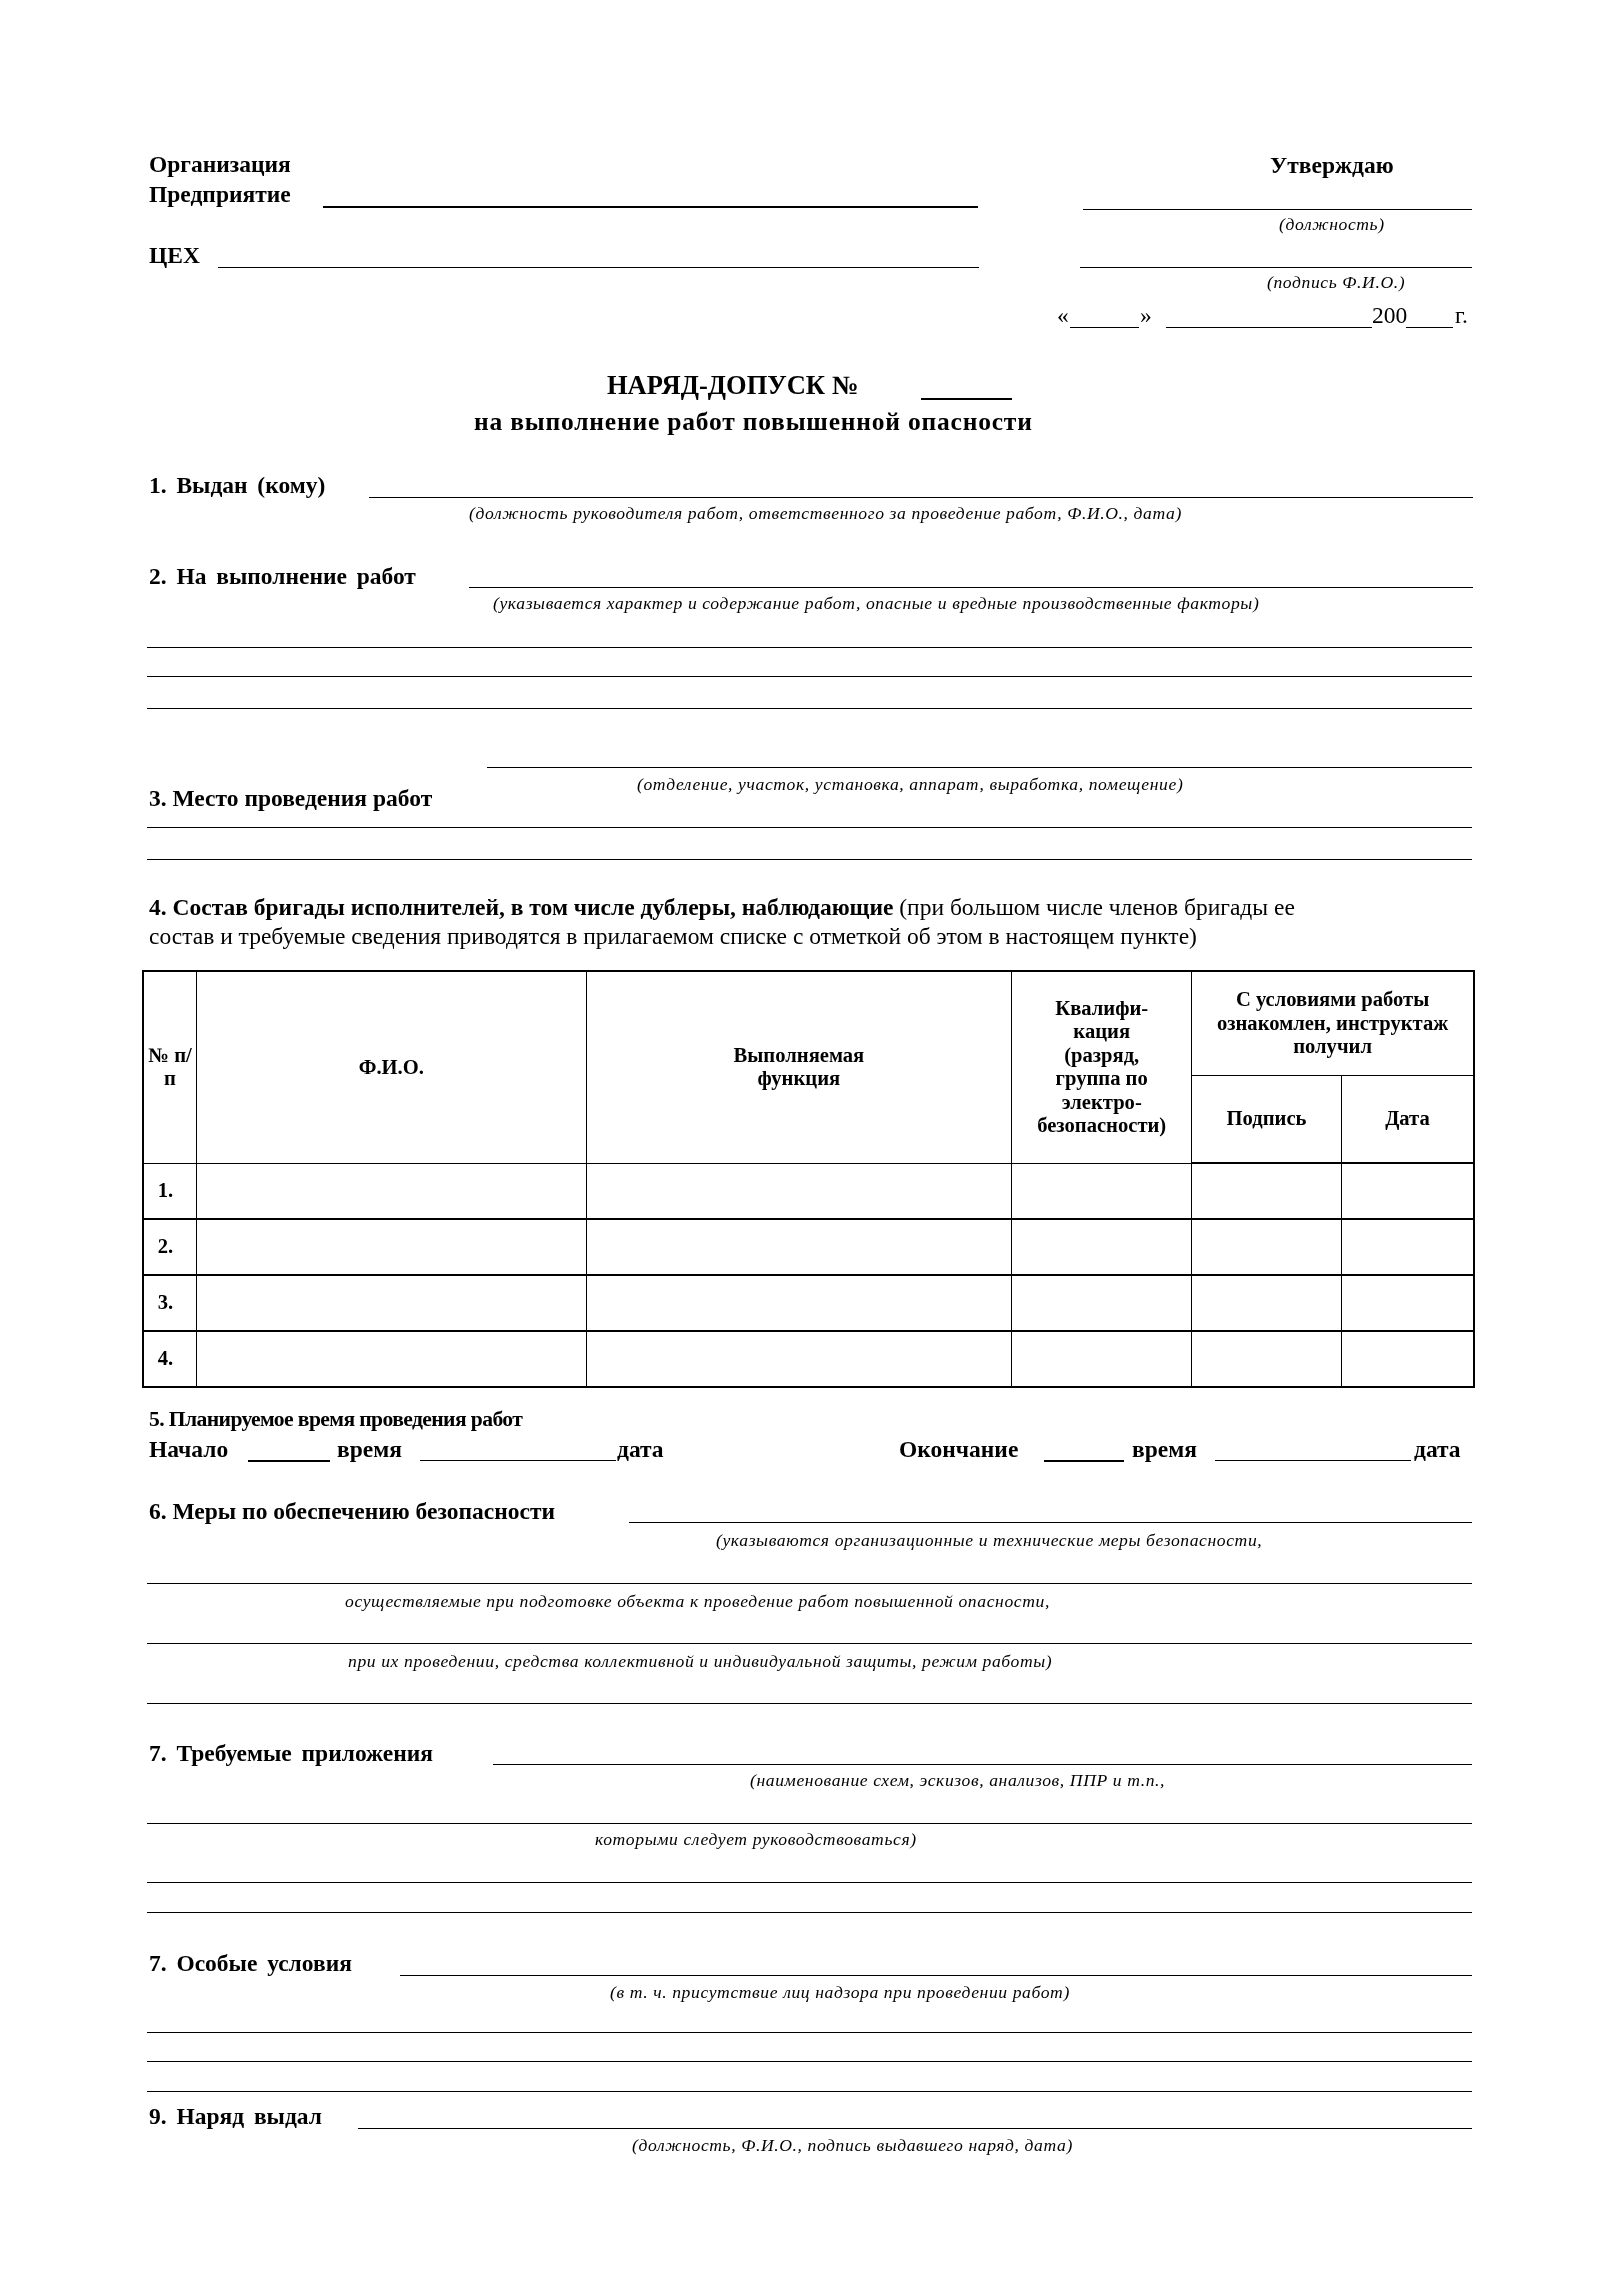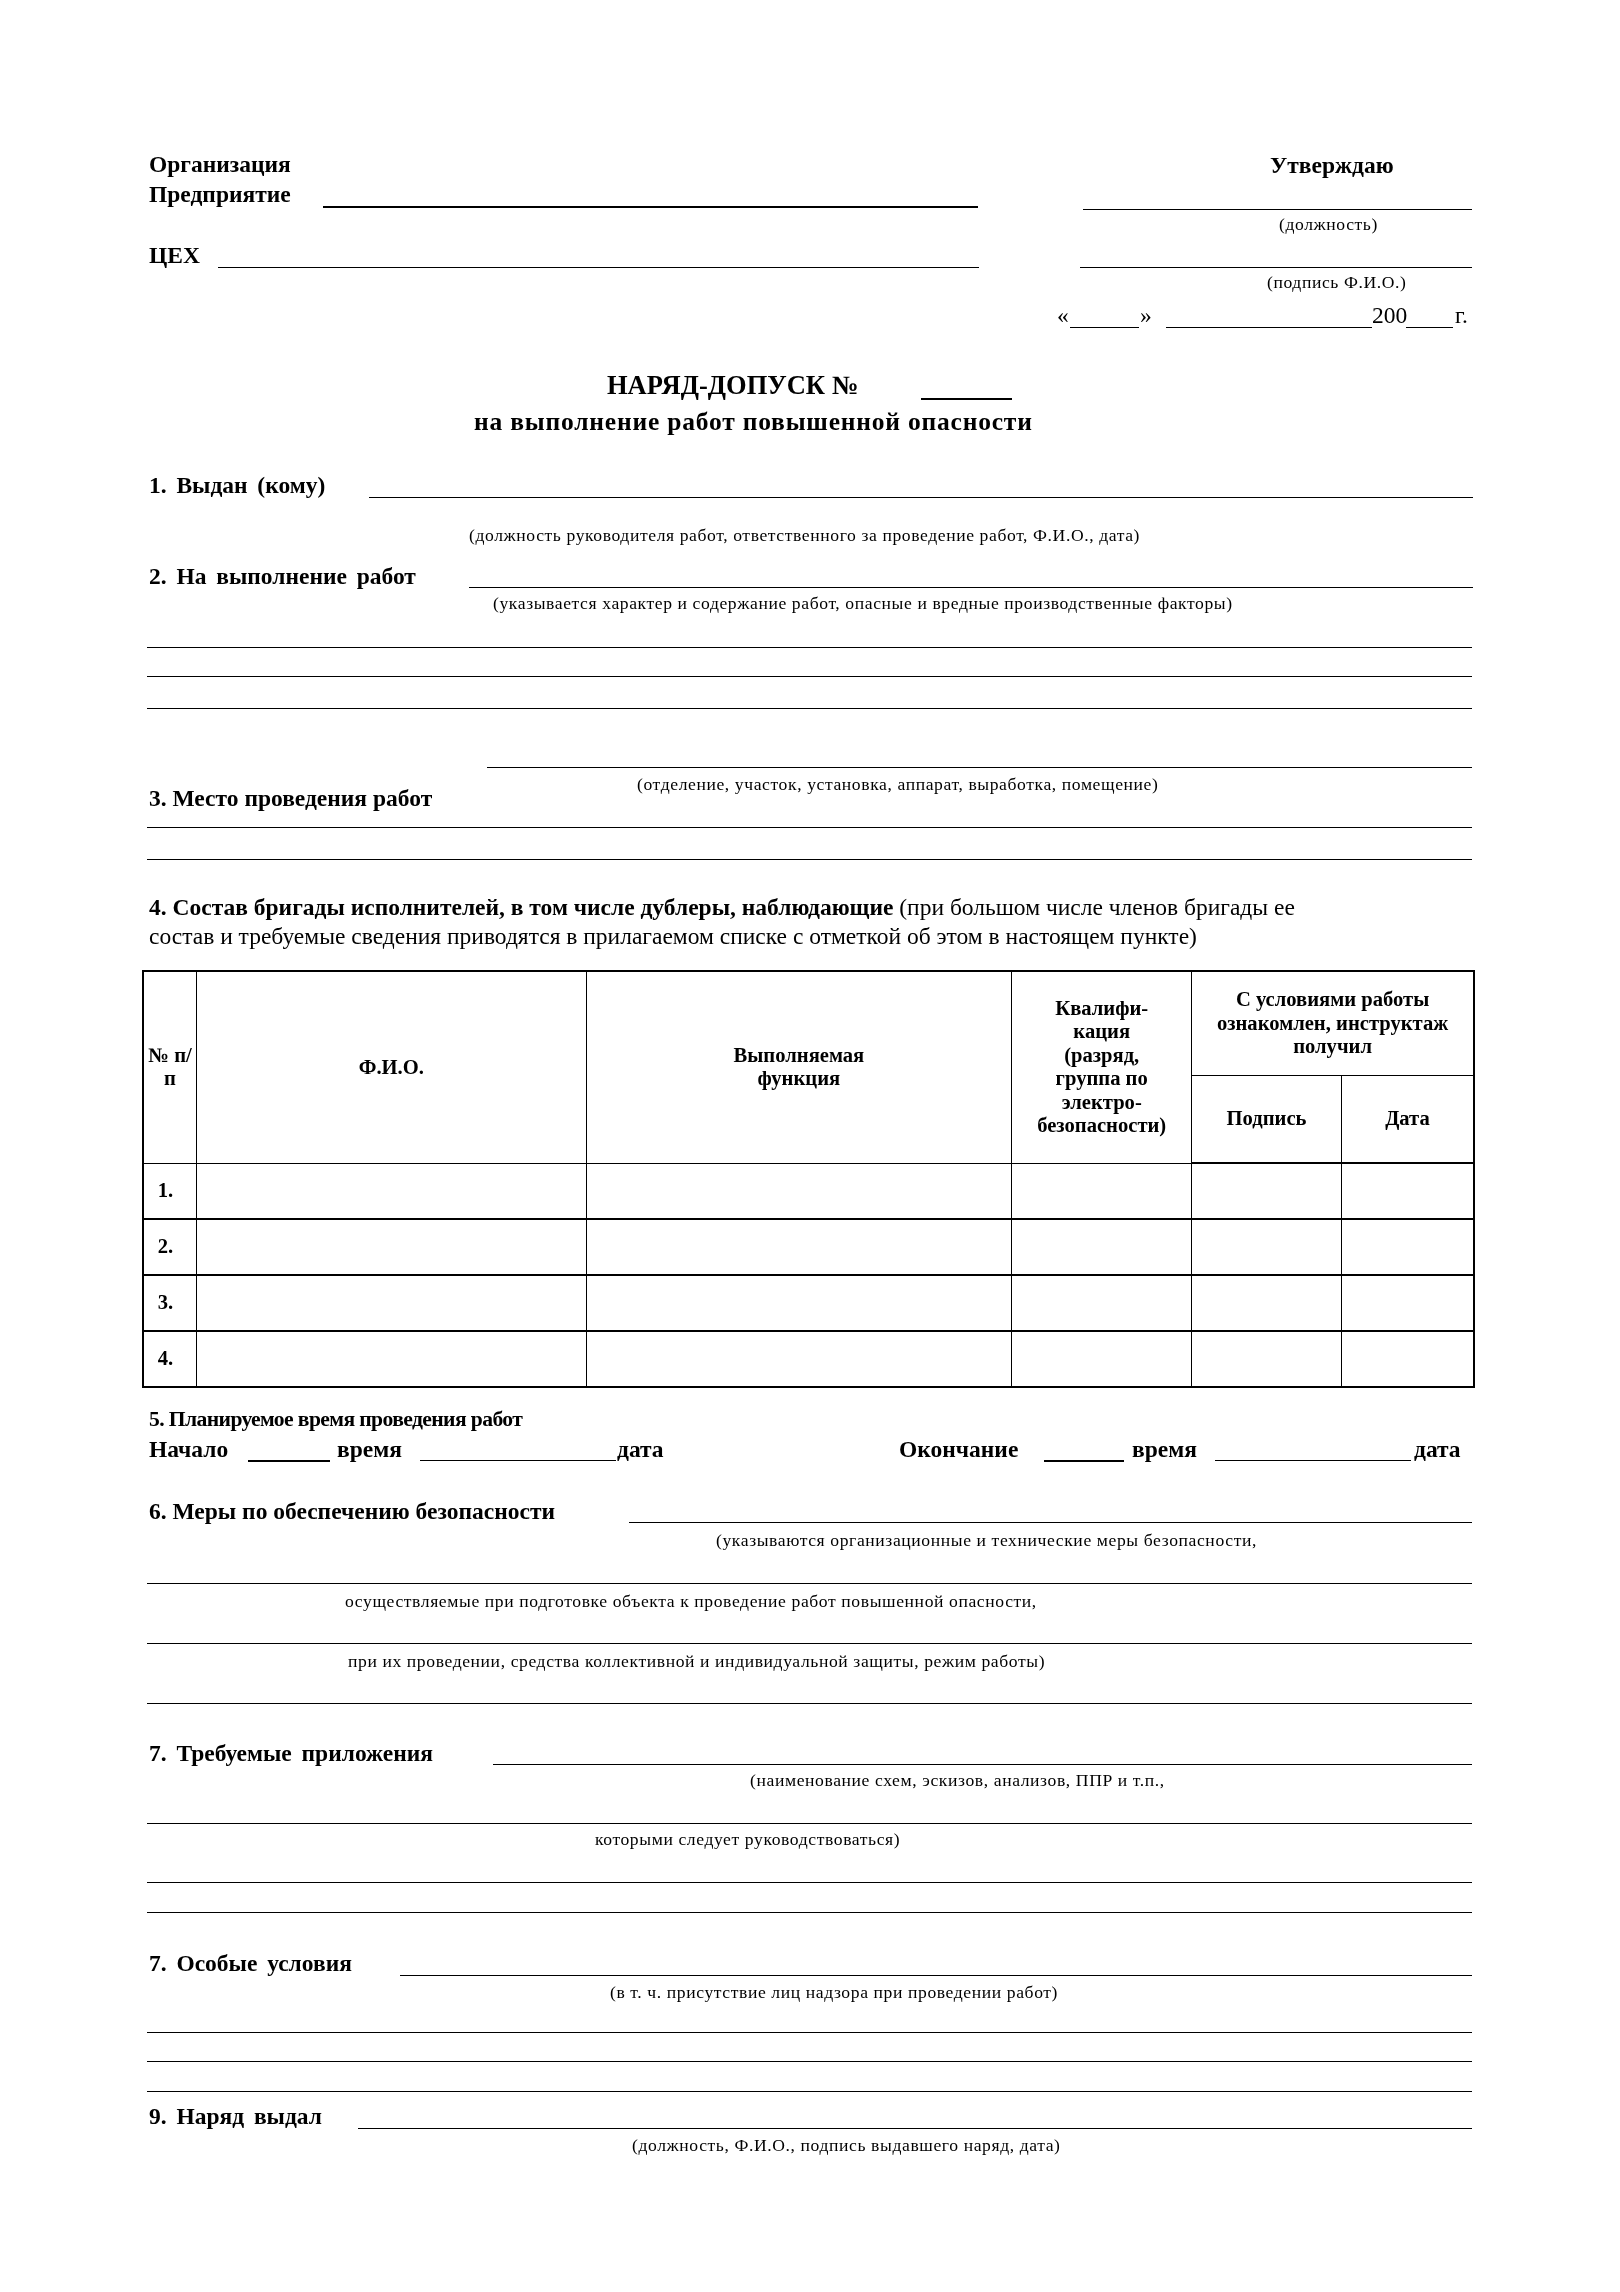--- a/index.html
+++ b/index.html
@@ -2,21 +2,21 @@
 <html><head>
   <meta charset="utf-8">
   <style>
     html, body { margin: 0; padding: 0; background: #ffffff; }
     body { width: 1620px; height: 2293px; position: relative; overflow: hidden;
       font-family: "Liberation Serif", "DejaVu Serif", serif; color: #000; }
     .abs { position: absolute; white-space: nowrap; }
     .b { font-weight: bold; }
     .t24 { font-size: 23.5px; line-height: 27.4px; }
     .t22 { font-size: 21.6px; line-height: 25.5px; }
-    .cap { font-size: 17.6px; line-height: 21.6px; letter-spacing: 0.6px; }
+    .cap { font-style: italic; font-size: 17.6px; line-height: 21.6px; letter-spacing: 0.6px; }
     .line { position: absolute; border-bottom: 1.5px solid #000; height: 0; }
     .thick { border-bottom-width: 2.5px; }
     
     .tbl { position: absolute; left: 142px; top: 970px; width: 1333px; border-collapse: collapse;
       font-size: 20.6px; line-height: 23.5px; font-weight: bold; }
     .tbl td { border: 1.5px solid #000; padding: 0; text-align: center; vertical-align: middle; }
     .tbl { border: 2.9px solid #000; }
     .tbl tr.hdr td { border-bottom-width: 2.9px; }
     .tbl tr.row td { height: 54px; border-bottom-width: 2.9px; }
     .tbl tr.row td.num { text-align: left; padding-left: 13.7px; }
@@ -42,21 +42,21 @@
 <div class="abs t24" style="left:1372px;top:302px;">200</div>
 <div class="line" style="left:1406px;top:327px;width:47px;"></div>
 <div class="abs t24" style="left:1455px;top:302px;">г.</div>
 
 <div class="abs b" style="left:607px;top:370px;font-size:26.5px;line-height:31px;">НАРЯД-ДОПУСК №</div>
 <div class="line thick" style="left:921px;top:398px;width:91px;"></div>
 <div class="abs b" style="left:474px;top:407px;font-size:25.5px;line-height:29px;letter-spacing:0.8px;">на выполнение работ повышенной опасности</div>
 
 <div class="abs b t24" style="left:149px;top:472px;word-spacing:3.9px;">1. Выдан (кому)</div>
 <div class="line" style="left:369px;top:497px;width:1104px;"></div>
-<div class="abs cap" style="left:469px;top:503px;margin-top:22px;">(должность руководителя работ, ответственного за проведение работ, Ф.И.О., дата)</div>
+<div class="abs cap" style="left:469px;top:503px;">(должность руководителя работ, ответственного за проведение работ, Ф.И.О., дата)</div>
 
 <div class="abs b t24" style="left:149px;top:563px;word-spacing:3.9px;">2. На выполнение работ</div>
 <div class="line" style="left:469px;top:587px;width:1004px;"></div>
 <div class="abs cap" style="left:493px;top:593px;">(указывается характер и содержание работ, опасные и вредные производственные факторы)</div>
 <div class="line" style="left:147px;top:647px;width:1325px;"></div>
 <div class="line" style="left:147px;top:676px;width:1325px;"></div>
 <div class="line" style="left:147px;top:708px;width:1325px;"></div>
 
 <div class="abs b t24" style="left:149px;top:737px;margin-top:48px;">3. Место проведения работ</div>
 <div class="line" style="left:487px;top:767px;width:985px;"></div>

